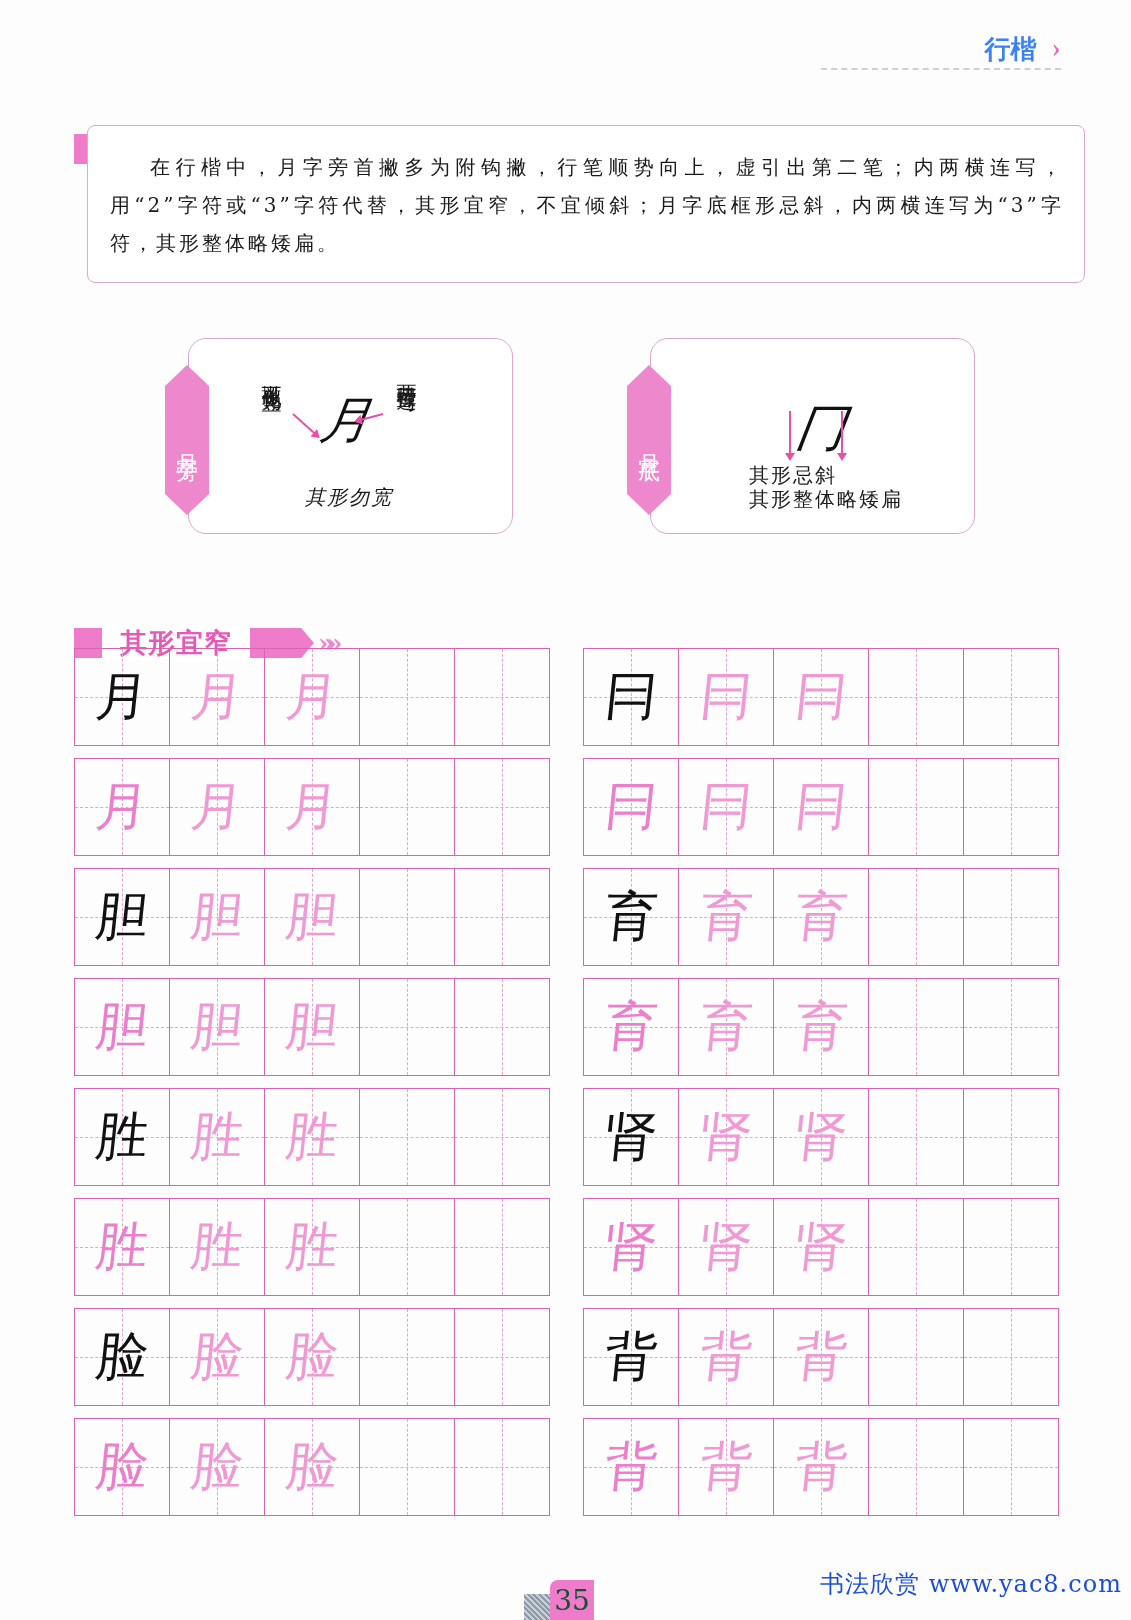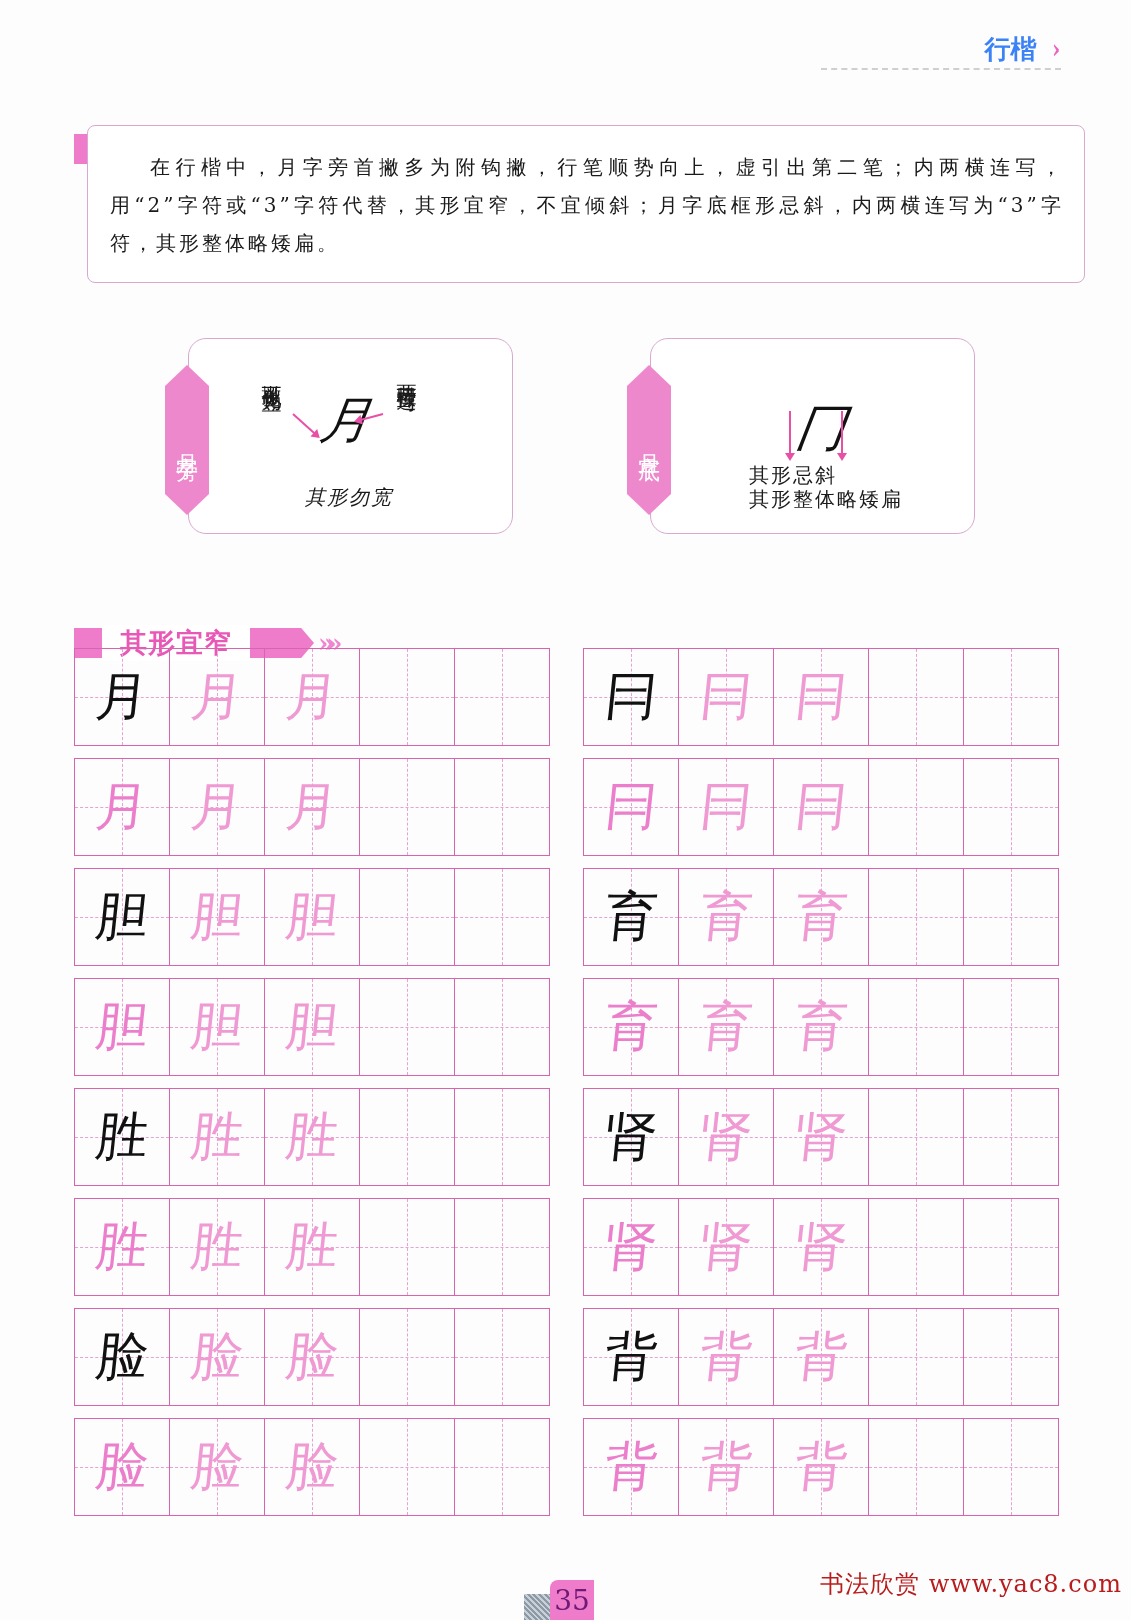--- a/index.html
+++ b/index.html
@@ -89,29 +89,29 @@
   .glyph {
     position: relative; z-index: 1; font-size: 52px; font-family: "DejaVu Sans", sans-serif;
     transform: skewX(-6deg);
   }
   .glyph.model { color: #111; }
   .glyph.trace { color: #f09ad4; }
   .glyph.trace.strong { color: #ec7fcb; }
 
   .page-num {
     position: absolute; left: 550px; top: 1580px; width: 44px; height: 40px;
-    background: #ee7ccb; border-radius: 8px 0 0 0; color: #701a75;
+    background: #ee7ccb; border-radius: 8px 0 0 0; color: #14532d;
     font-size: 28px; text-align: center; line-height: 42px; font-family: "DejaVu Serif", serif;
   }
   .page-hatch {
     position: absolute; left: 524px; top: 1594px; width: 26px; height: 26px;
     background: repeating-linear-gradient(45deg, #8c9aa8 0 2px, #c9d0d8 2px 4px);
   }
   .watermark {
-    position: absolute; left: 820px; top: 1568px; color: #b91c1c;
+    position: absolute; left: 820px; top: 1568px; color: #1d4ed8;
     font-family: "DejaVu Serif", serif; font-size: 24px; letter-spacing: 1px;
   }
 </style>
 </head>
 <body>
 
 <div class="header-tag">
   <span class="title">行楷</span>
   <span class="chev">›</span>
 </div>

